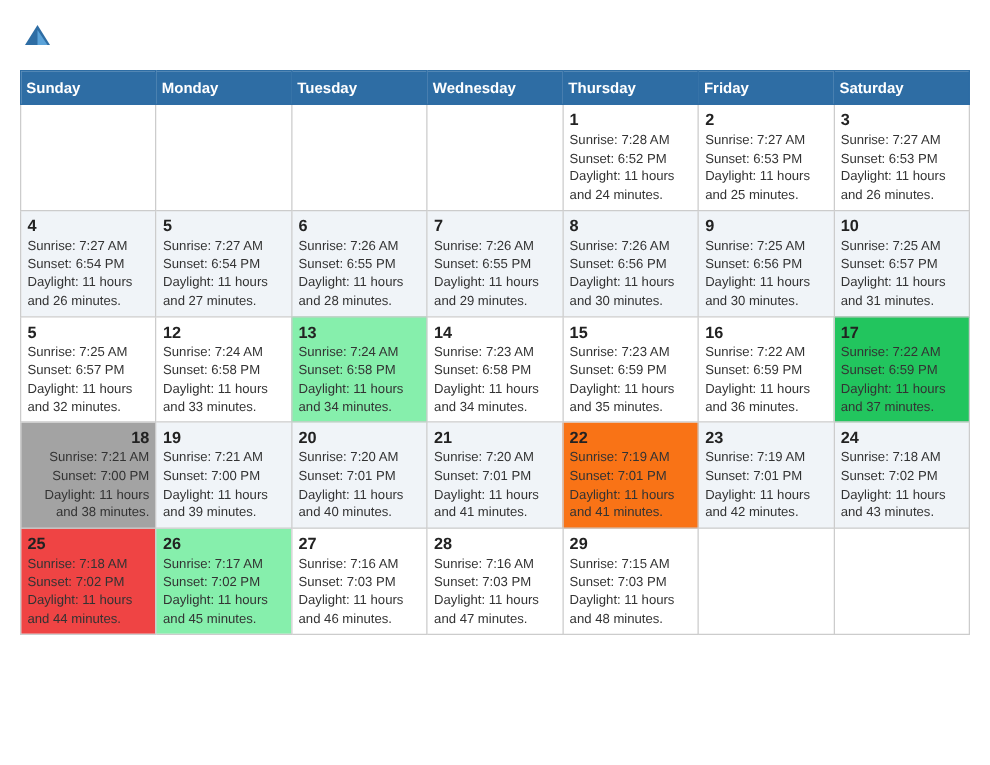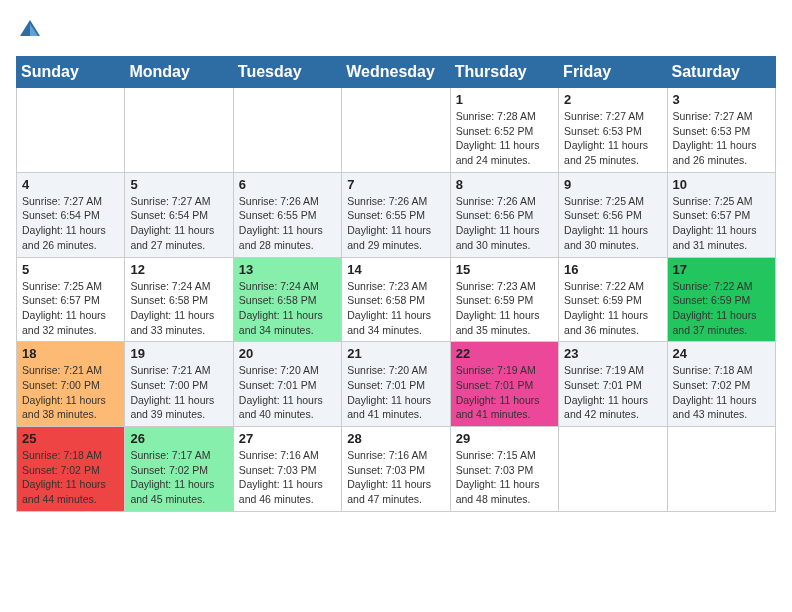--- a/index.html
+++ b/index.html
@@ -47,21 +47,21 @@
     .calendar {
       width: 100%;
       border-collapse: collapse;
       font-size: 11px;
     }
     .calendar th {
       background: #2e6da4;
       color: #fff;
       padding: 6px 4px;
       text-align: left;
-      font-size: 16px;
+      font-size: 12px;
       font-weight: bold;
       border: 1px solid #2e6da4;
     }
     .calendar td {
       border: 1px solid #ccc;
       vertical-align: top;
       padding: 4px 5px;
       width: 108px;
       min-height: 80px;
       background: #fff;
@@ -193,37 +193,37 @@
         <td style="background: rgb(255, 255, 255);">
           <span class="day-num">16</span>
           <div class="day-info">Sunrise: 7:22 AM<br>Sunset: 6:59 PM<br>Daylight: 11 hours and 36 minutes.</div>
         </td>
         <td style="background: #22c55e;">
           <span class="day-num">17</span>
           <div class="day-info">Sunrise: 7:22 AM<br>Sunset: 6:59 PM<br>Daylight: 11 hours and 37 minutes.</div>
         </td>
       </tr>
       <tr>
-        <td style="background: #fdba74;">
+        <td style="background: #a3a3a3; text-align: right;">
           <span class="day-num">18</span>
           <div class="day-info">Sunrise: 7:21 AM<br>Sunset: 7:00 PM<br>Daylight: 11 hours and 38 minutes.</div>
         </td>
         <td style="background: rgb(240, 244, 248);">
           <span class="day-num">19</span>
           <div class="day-info">Sunrise: 7:21 AM<br>Sunset: 7:00 PM<br>Daylight: 11 hours and 39 minutes.</div>
         </td>
         <td style="background: rgb(240, 244, 248);">
           <span class="day-num">20</span>
           <div class="day-info">Sunrise: 7:20 AM<br>Sunset: 7:01 PM<br>Daylight: 11 hours and 40 minutes.</div>
         </td>
         <td style="background: rgb(240, 244, 248);">
           <span class="day-num">21</span>
           <div class="day-info">Sunrise: 7:20 AM<br>Sunset: 7:01 PM<br>Daylight: 11 hours and 41 minutes.</div>
         </td>
-        <td style="background: #ec4899; margin-top: 20px;">
+        <td style="background: #f97316; margin-top: 20px;">
           <span class="day-num">22</span>
           <div class="day-info">Sunrise: 7:19 AM<br>Sunset: 7:01 PM<br>Daylight: 11 hours and 41 minutes.</div>
         </td>
         <td style="background: rgb(240, 244, 248);">
           <span class="day-num">23</span>
           <div class="day-info">Sunrise: 7:19 AM<br>Sunset: 7:01 PM<br>Daylight: 11 hours and 42 minutes.</div>
         </td>
         <td style="background: rgb(240, 244, 248);">
           <span class="day-num">24</span>
           <div class="day-info">Sunrise: 7:18 AM<br>Sunset: 7:02 PM<br>Daylight: 11 hours and 43 minutes.</div>

